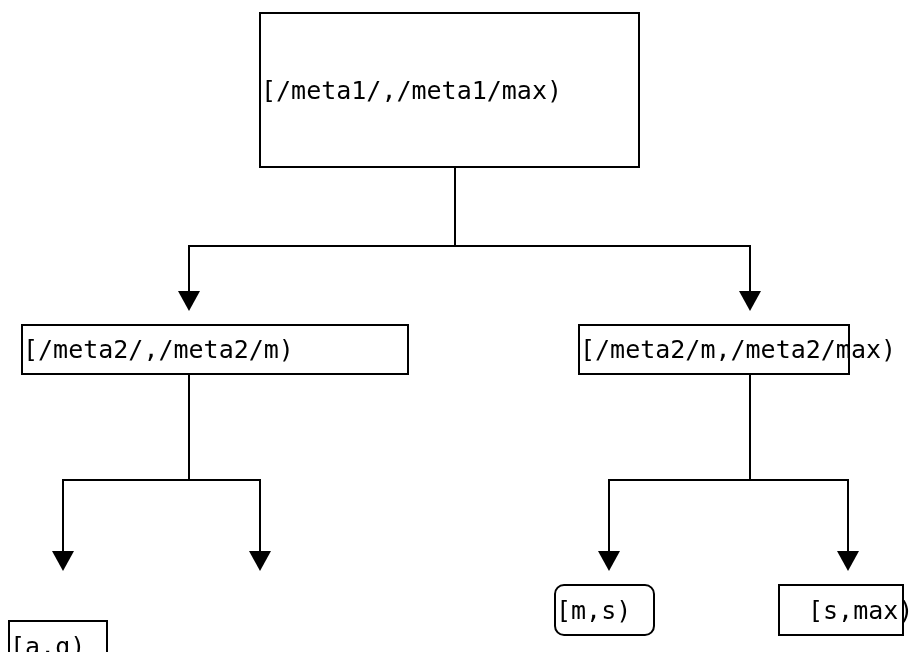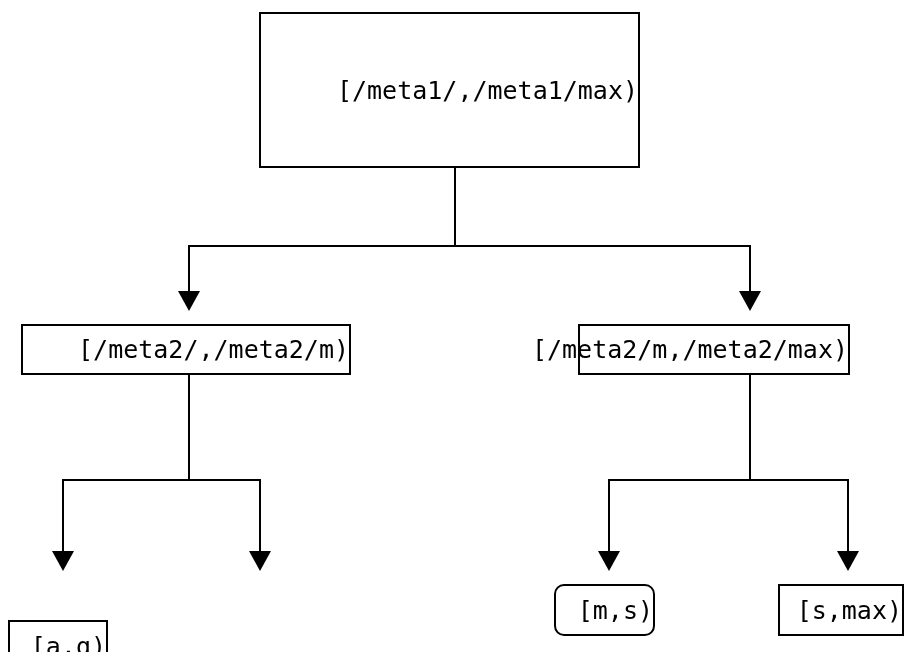--- a/index.html
+++ b/index.html
@@ -28,21 +28,21 @@
     height: 652px;
     display: block;
   }
   .node-box {
     position: absolute;
     box-sizing: border-box;
     border: 2px solid #000000;
     background: #ffffff;
     display: flex;
     align-items: center;
-    justify-content: flex-end;
+    justify-content: flex-start;
     color: #000000;
     white-space: pre;
   }
   .node-label {
     font-family: "DejaVu Sans Mono", "Liberation Mono", monospace;
     color: #000000;
     white-space: pre;
     line-height: 1;
   }
   .node-root .node-label   { font-size: 25px; letter-spacing: 0px; }
@@ -84,21 +84,21 @@
     <g>
       <path d="M 750 480 L 848 480 L 848 551" fill="none" stroke="#000000" stroke-width="2"></path>
       <polygon points="837,551 859,551 848,571" fill="#000000"></polygon>
     </g>
   </svg>
 
   <div class="node-box node-root" id="box-root" style="left: 259px; top: 12px; width: 381px; height: 156px;">
     <span class="node-label">[/meta1/,/meta1/max)</span>
   </div>
 
-  <div class="node-box node-mid" id="box-mid-left" style="left: 21px; top: 324px; width: 330px; height: 51px; padding-left: 20px;">
+  <div class="node-box node-mid" id="box-mid-left" style="left: 21px; top: 324px; width: 388px; height: 51px;">
     <span class="node-label">[/meta2/,/meta2/m)</span>
   </div>
 
   <div class="node-box node-mid" id="box-mid-right" style="left: 578px; top: 324px; width: 272px; height: 51px;">
     <span class="node-label">[/meta2/m,/meta2/max)</span>
   </div>
 
   <div class="node-box node-leaf" id="box-leaf-ag" style="left: 8px; top: 620px; width: 100px; height: 52px;">
     <span class="node-label">[a,g)</span>
   </div>

